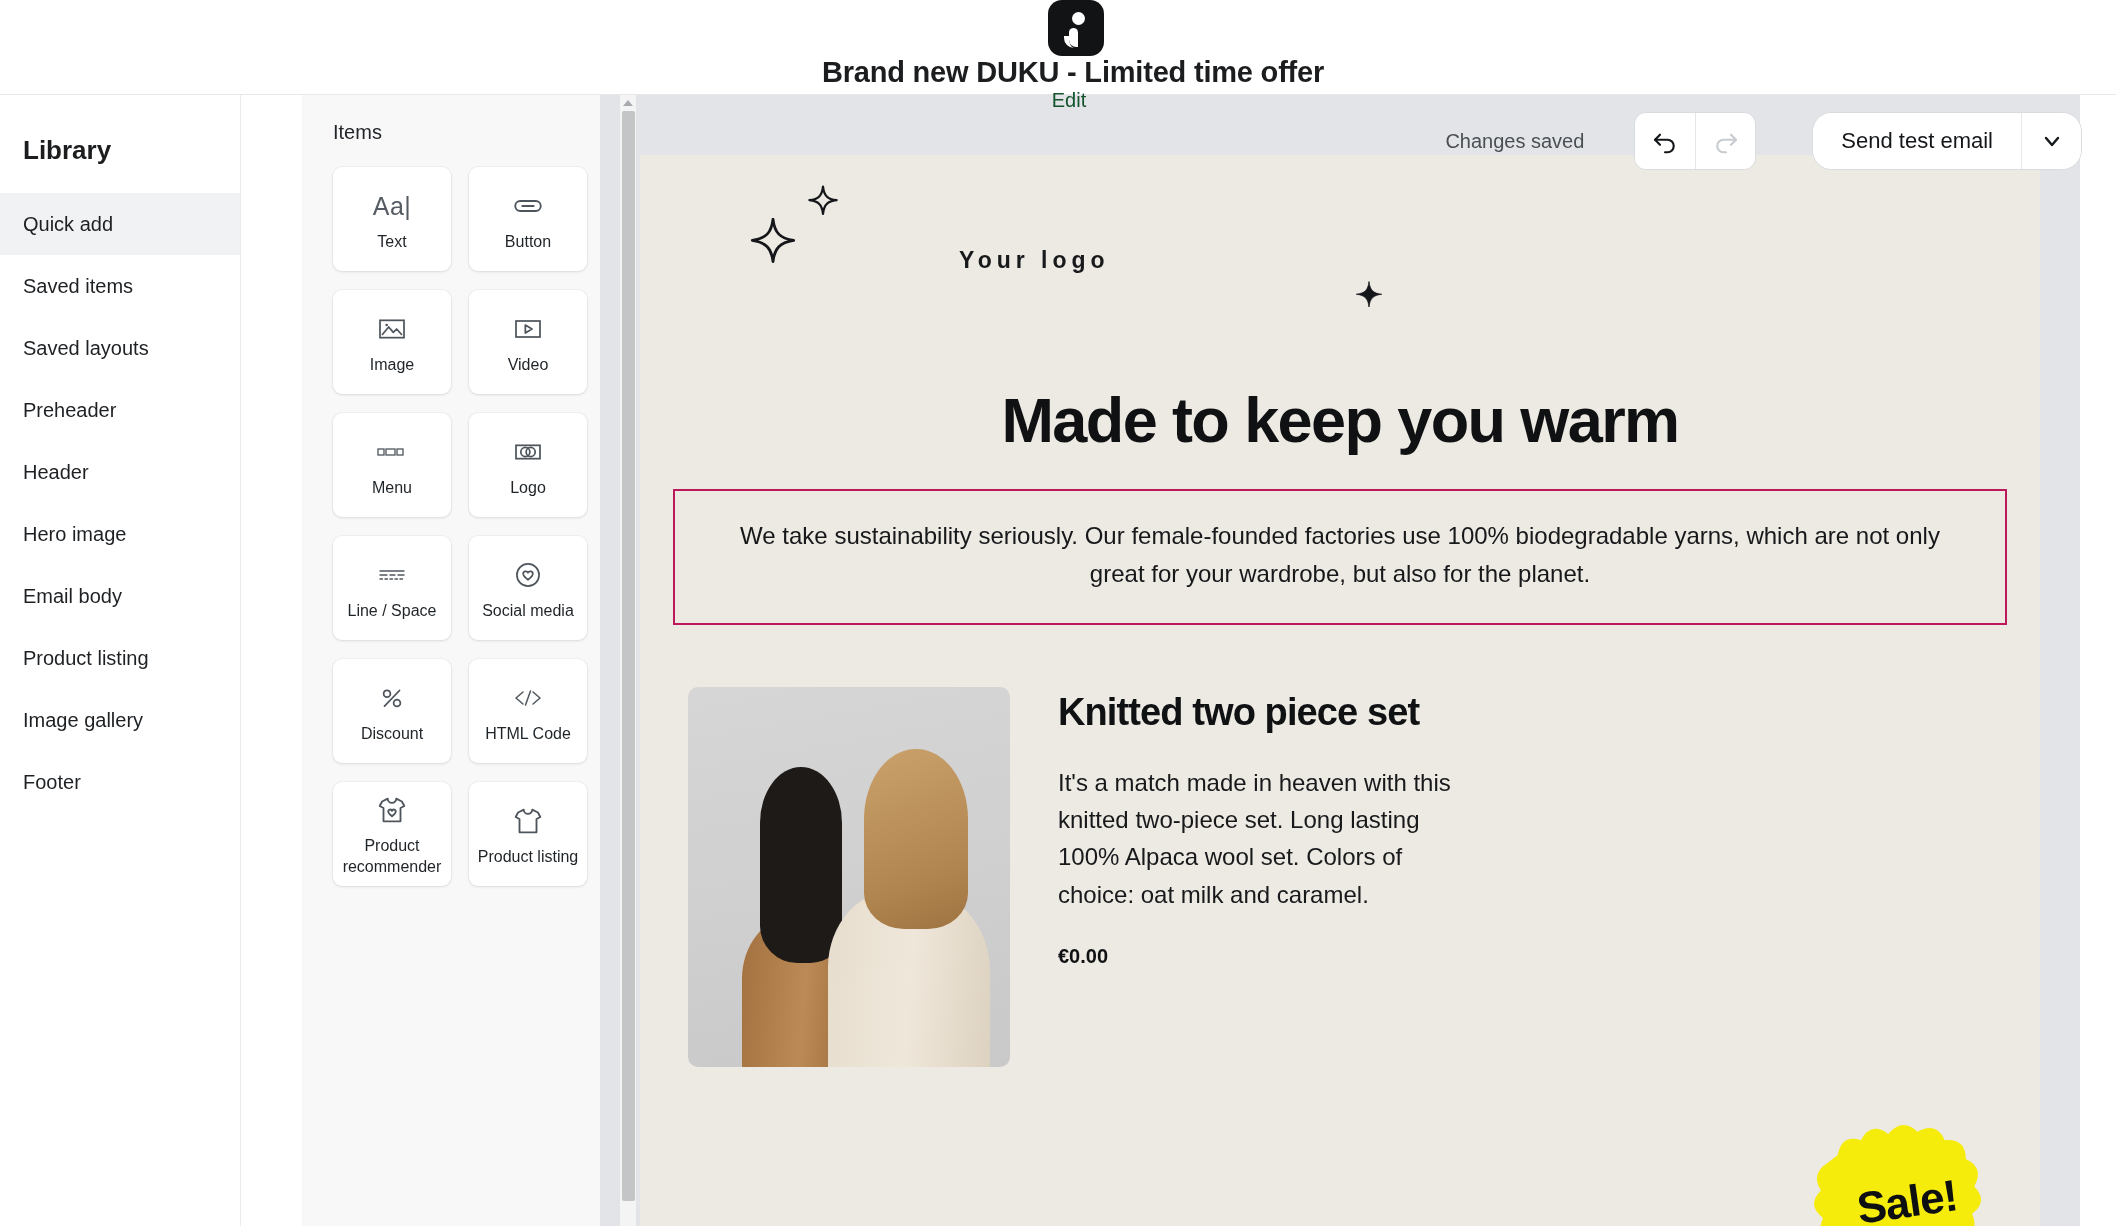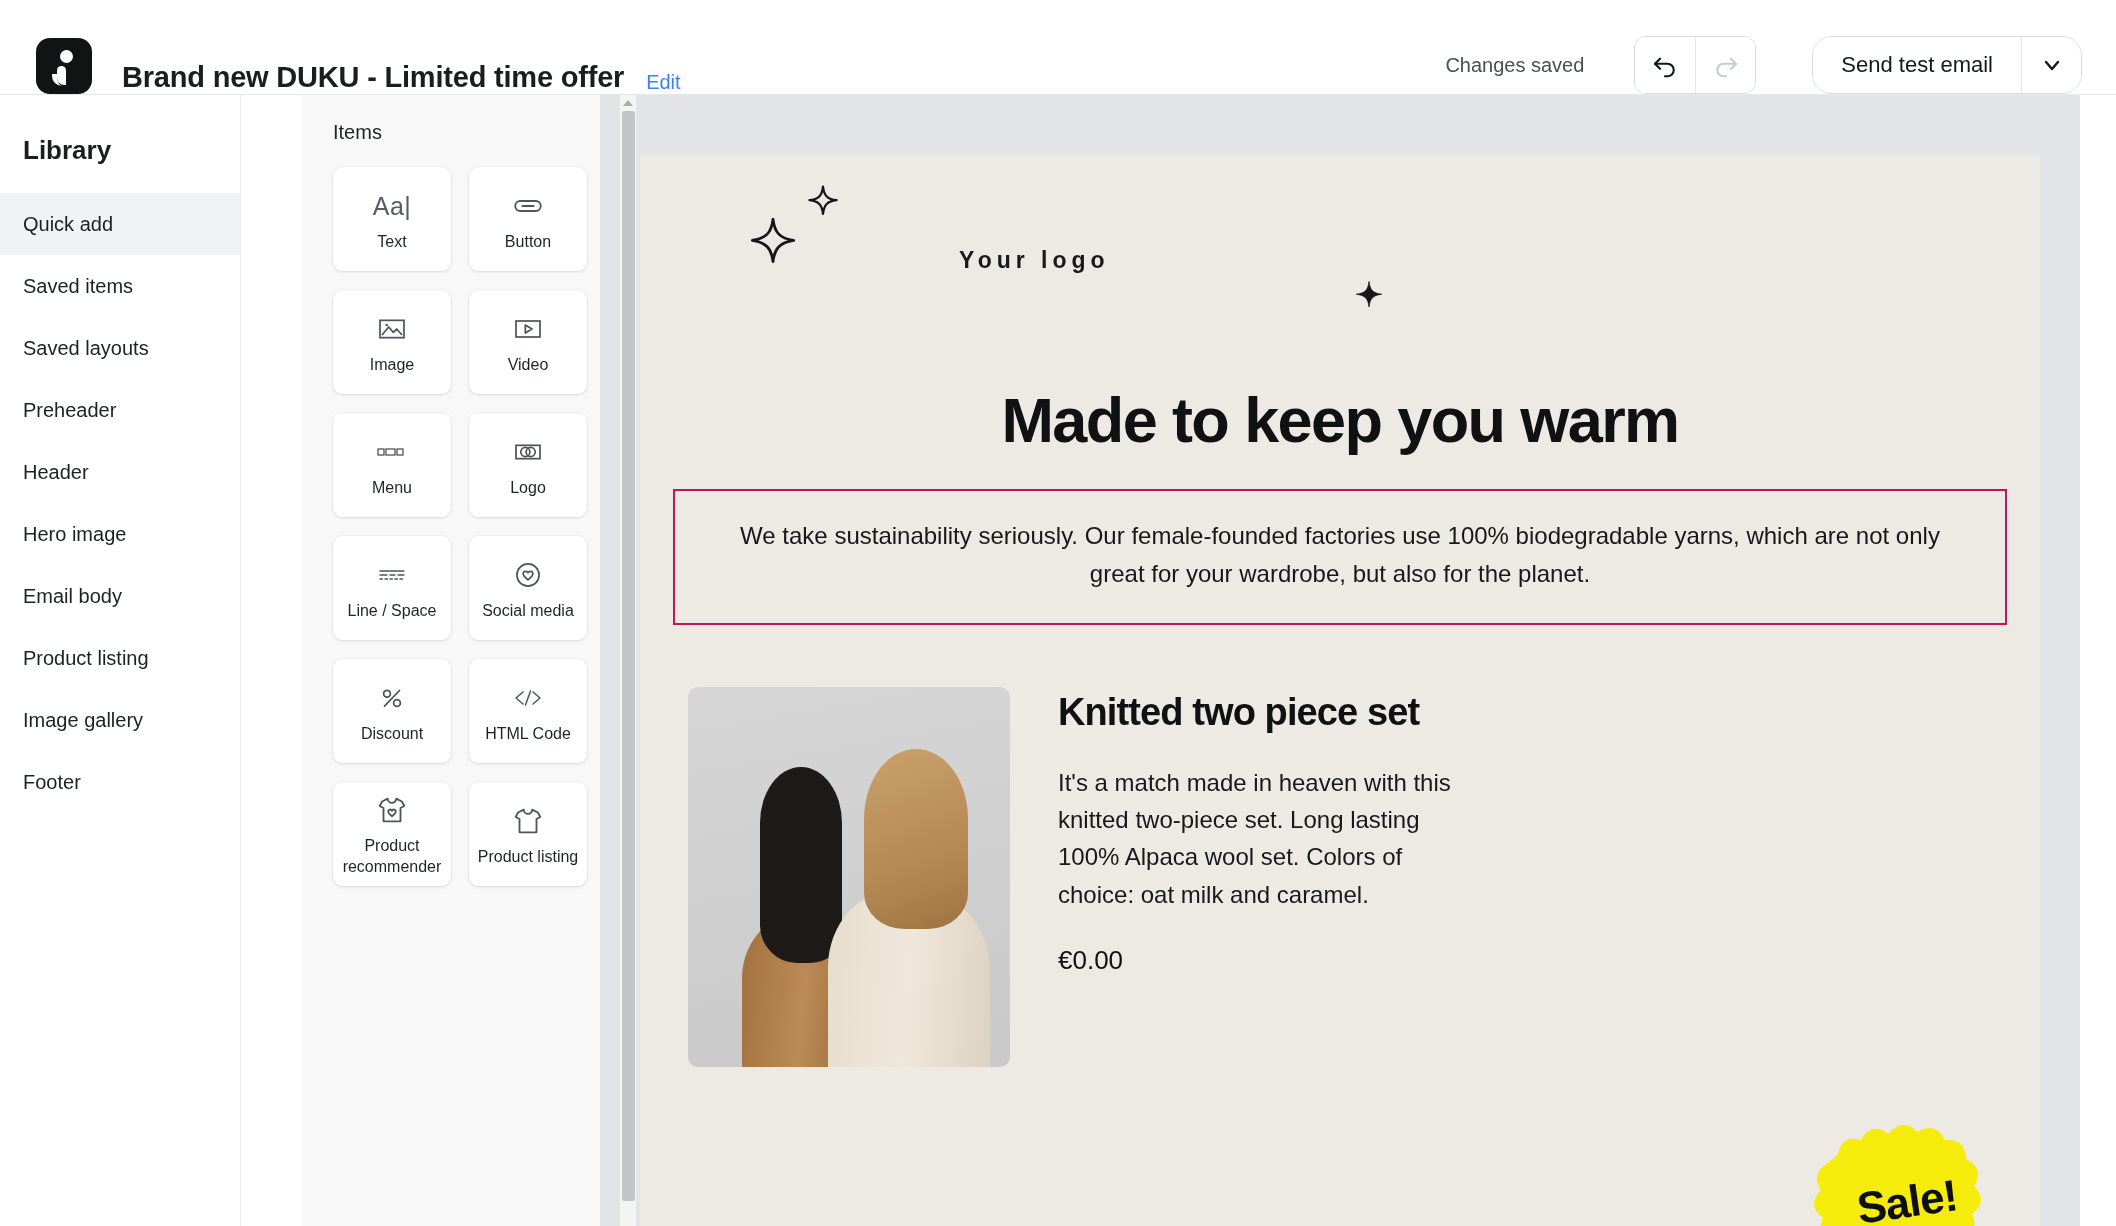--- a/index.html
+++ b/index.html
@@ -11,22 +11,23 @@
     background: #ffffff;
     color: #1b1d1f;
   }
 
   
   .topbar {
     position: absolute; top: 0; left: 0;
     width: 2116px; height: 95px;
     background: #ffffff;
     border-bottom: 1px solid #e6e8ea;
-    display: flex; align-items: flex-end;
+    display: flex; align-items: center;
     z-index: 30;
+    flex-direction: column;
   }
   .brand-logo {
     margin-left: 36px;
     width: 56px; height: 56px;
     background: #111315;
     border-radius: 14px;
     position: relative; flex: none;
   }
   .brand-logo .head {
     position: absolute; width: 13px; height: 13px;
@@ -45,21 +46,21 @@
     border-left: 5px solid #ffffff;
     border-bottom-left-radius: 10px;
   }
   .email-title {
     margin-left: 30px;
     font-size: 29px; font-weight: 700; letter-spacing: -0.2px;
     white-space: nowrap;
   }
   .edit-link {
     margin-left: 22px;
-    font-size: 20px; color: #3b82f6;
+    font-size: 20px; color: #14532d;
     cursor: pointer;
   }
   .topbar-right {
     margin-left: auto; margin-right: 34px;
     display: flex; align-items: center; gap: 0;
   }
   .saved-status {
     font-size: 20px; color: #4a4f54;
     margin-right: 50px; white-space: nowrap;
   }
@@ -259,21 +260,21 @@
   .product-info { padding-top: 4px; }
   .product-title {
     font-size: 38px; font-weight: 800; letter-spacing: -.9px; color: #0f1113;
   }
   .product-desc {
     margin-top: 30px;
     font-size: 24px; line-height: 1.55; color: #17191b; max-width: 420px;
   }
   .product-price {
     margin-top: 32px;
-    font-size: 26px; font-weight: 400; color: #0f1113;
+    font-size: 20px; font-weight: 700; color: #0f1113;
   }
 
   .sticker {
     position: absolute; right: 28px; bottom: -20px;
     width: 210px; height: 150px;
     z-index: 3;
   }
   .sticker .burst { position: absolute; inset: 0; }
   .sticker .sale-word {
     position: absolute; left: 50%; top: 58%;

